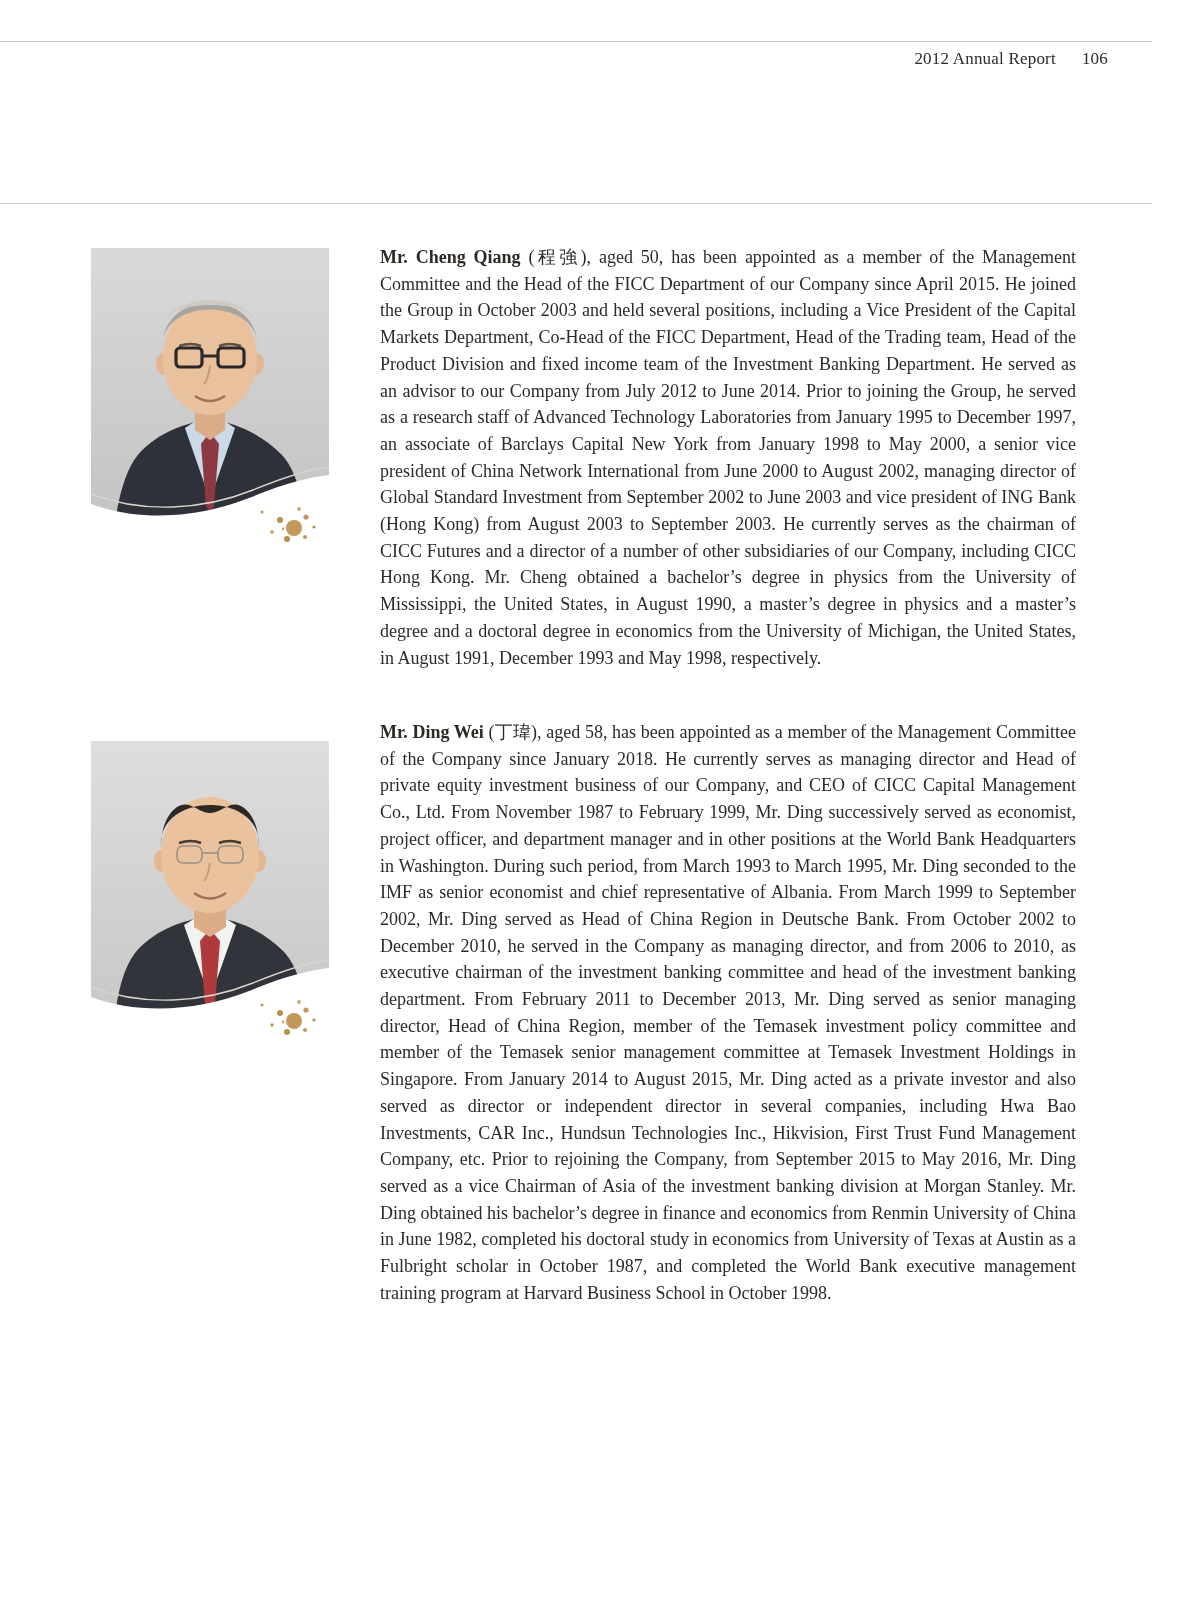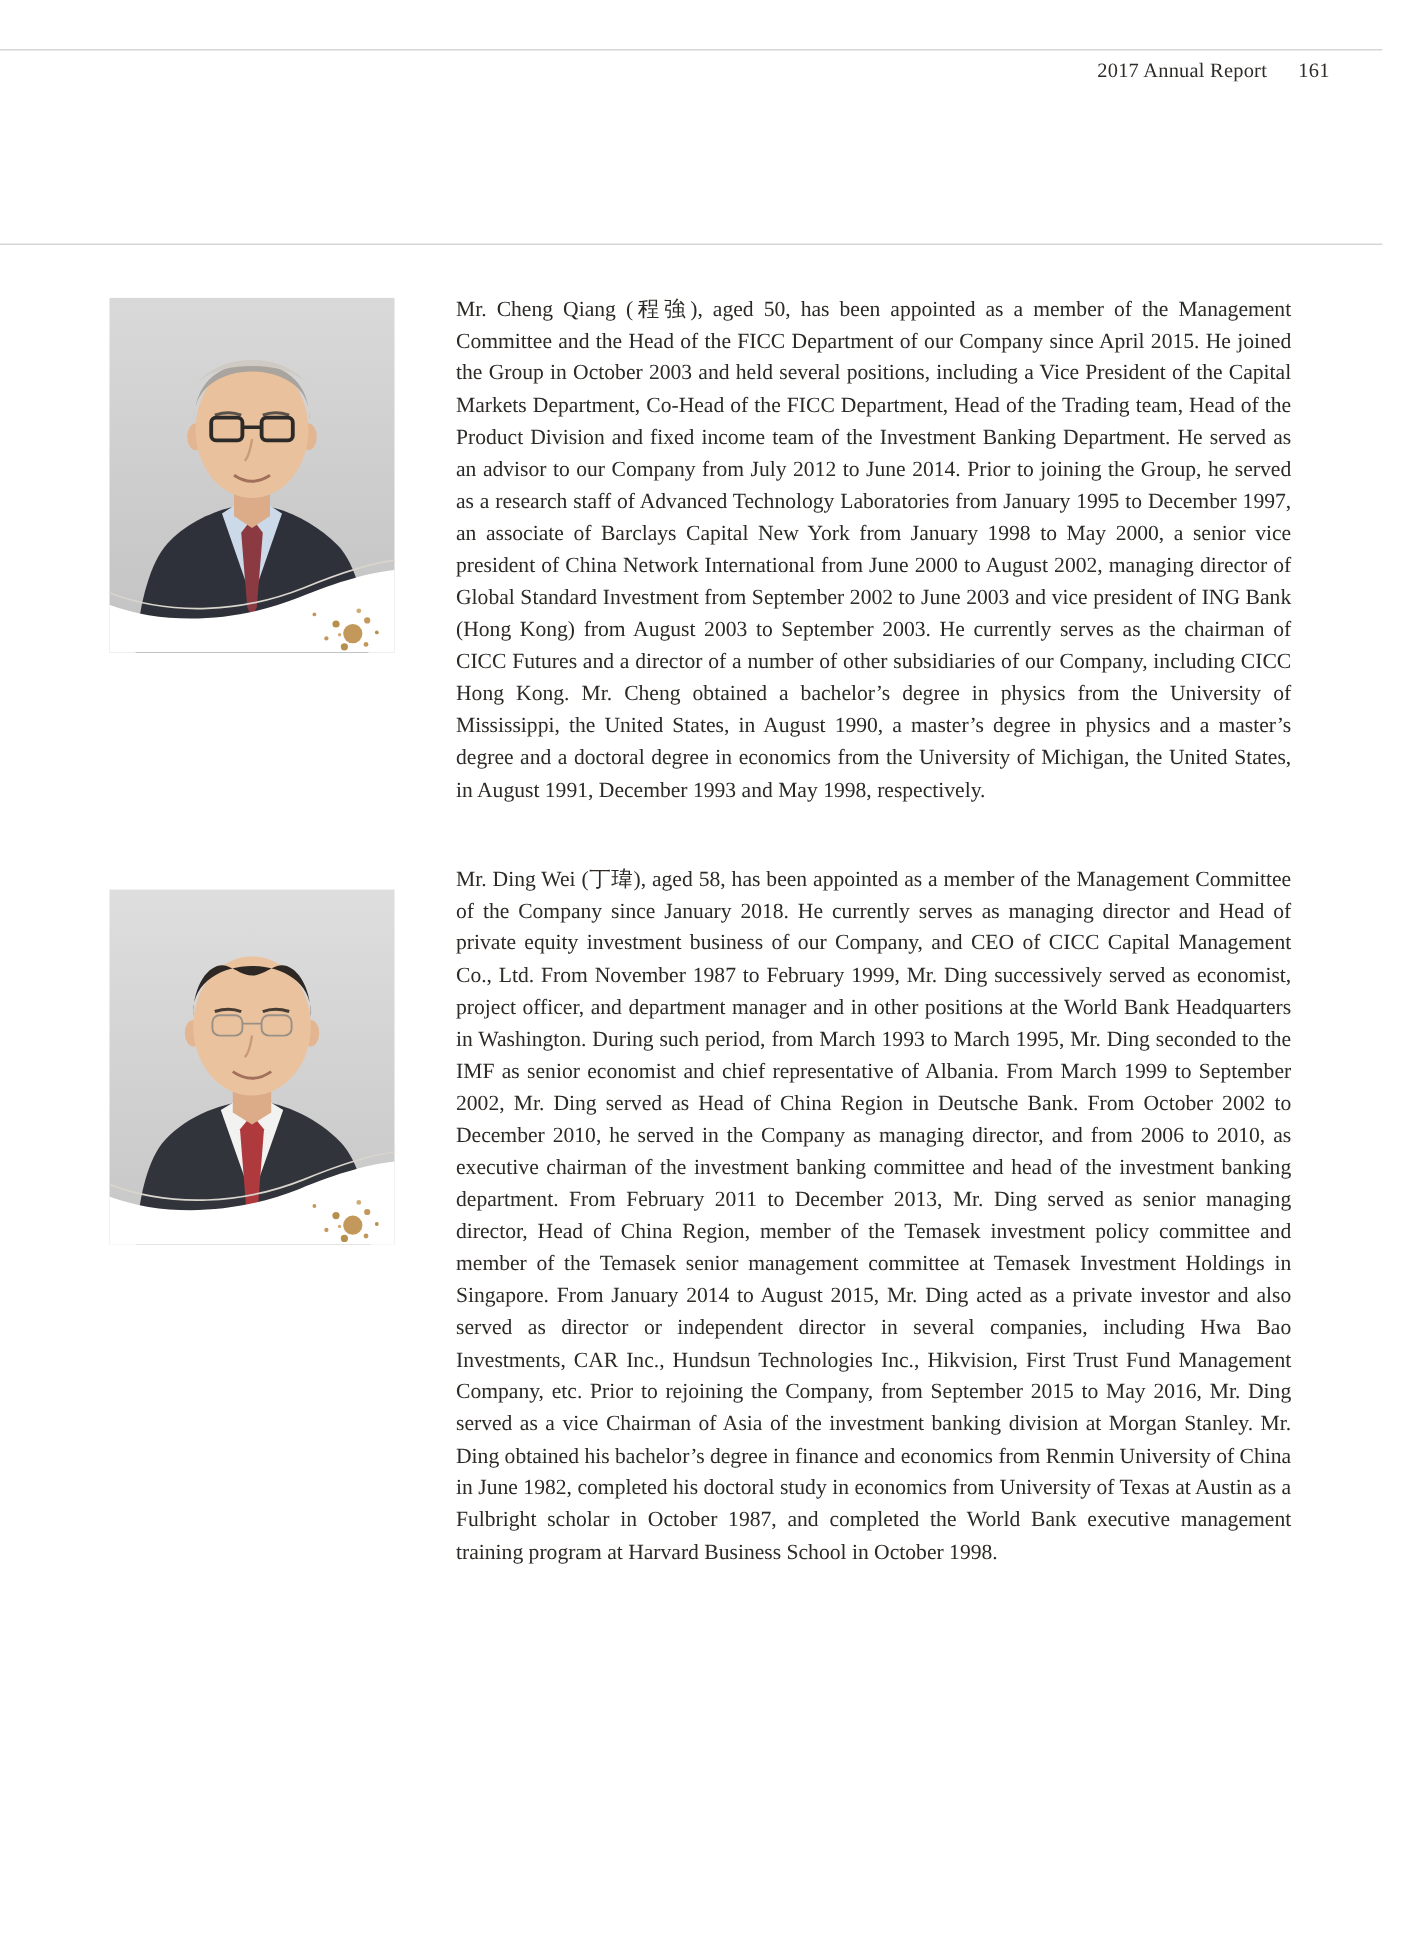--- a/index.html
+++ b/index.html
@@ -46,32 +46,32 @@
     left: 380px;
     width: 696px;
     margin: 0;
     font-size: 18px;
     line-height: 26.7px;
     color: #2d2a26;
     text-align: justify;
   }
   .bio-1 { top: 244px; }
   .bio-2 { top: 719px; }
-  .bio strong { font-weight: normal; }
+  .bio strong { font-weight: bold; }
 </style>
 </head>
 <body>
 
 <div class="page">
 
   <div class="rule rule-top"></div>
   <div class="rule rule-second"></div>
 
   <div class="header-text">
-    <span>2017 Annual Report</span><span class="page-num">161</span>
+    <span>2012 Annual Report</span><span class="page-num">106</span>
   </div>
 
   <div class="profile profile-1">
     <div class="photo photo-1">
       <svg width="238" height="296" viewBox="0 0 238 296">
         <defs>
           <linearGradient id="bg1" x1="0" y1="0" x2="0" y2="1">
             <stop offset="0" stop-color="#d9d9d9"></stop>
             <stop offset="1" stop-color="#c2c2c2"></stop>
           </linearGradient>

